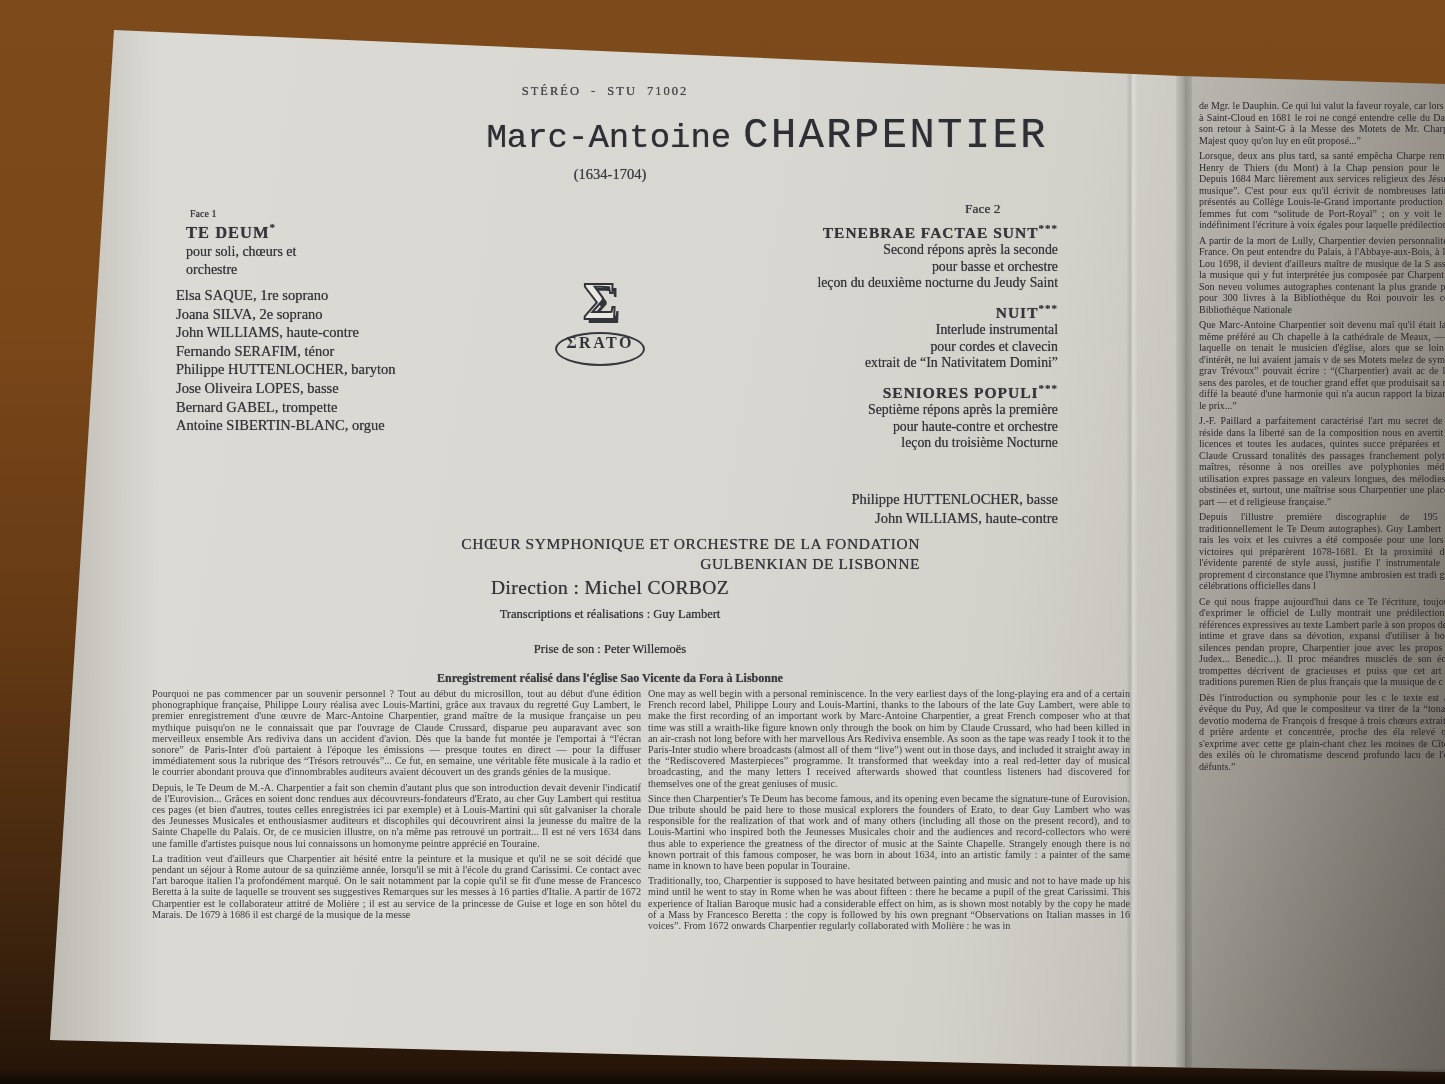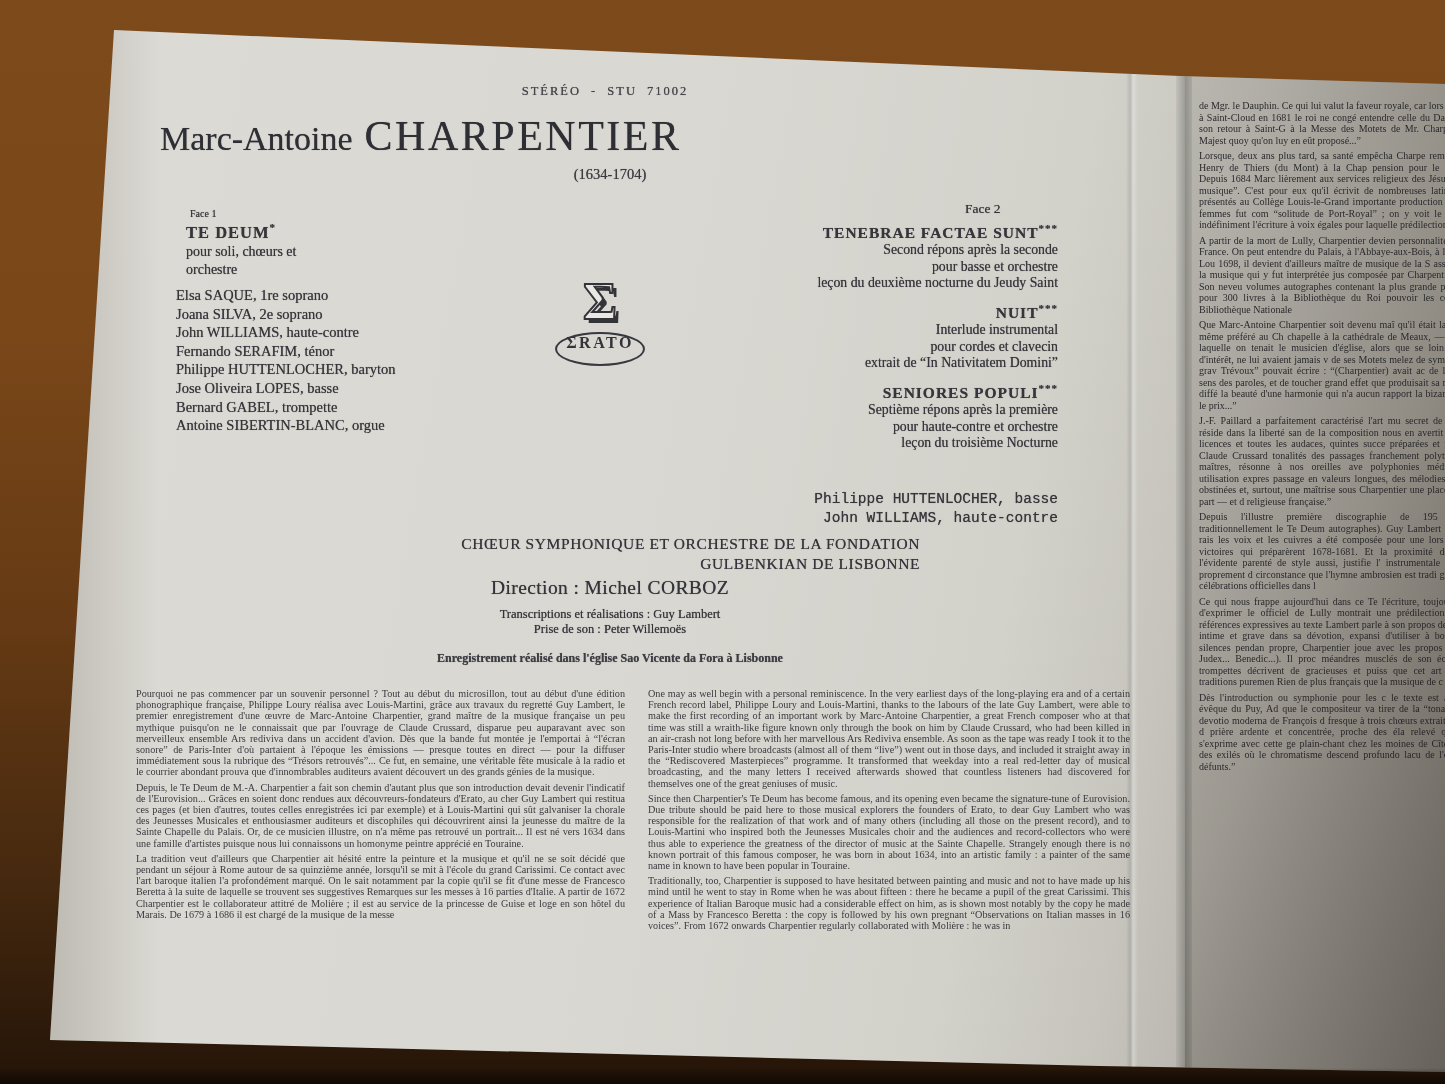--- a/index.html
+++ b/index.html
@@ -22,52 +22,52 @@
     background:linear-gradient(90deg,rgba(0,0,0,0) 0%,rgba(0,0,0,0.10) 35%,rgba(255,255,255,0.28) 60%,rgba(0,0,0,0) 100%);}
   #crease-a{left:1126px;}
   #fold-b{position:absolute;left:1176px;top:60px;height:1020px;width:16px;
     background:linear-gradient(90deg,rgba(0,0,0,0.05),rgba(0,0,0,0.22) 55%,rgba(0,0,0,0.08));}
   #right-page-shade{position:absolute;left:1185px;top:0;width:260px;height:100%;
     background:linear-gradient(115deg,rgba(35,28,20,0.10) 0%,rgba(35,28,20,0.20) 55%,rgba(20,15,10,0.38) 100%);}
   
   .abs{position:absolute;}
   #catalog{left:455px;top:84px;width:300px;text-align:center;
     font-size:12.5px;letter-spacing:2px;word-spacing:5px;color:#45454c;}
-  #title-line{left:160px;top:112px;width:900px;text-align:left;white-space:nowrap;color:#2e2e35;}
+  #title-line{left:148px;top:112px;width:900px;text-align:right;white-space:nowrap;color:#2e2e35;font-family:Liberation Mono, monospace;}
   #title-line .prefix{font-size:34px;}
   #title-line .surname{font-size:42px;letter-spacing:2.5px;margin-left:12px;}
   #title-dates{left:160px;top:166px;width:900px;text-align:center;font-size:14.5px;color:#3a3a41;}
   #face1-label{left:190px;top:208px;font-size:10px;}
   #face1-block{left:186px;top:219px;width:260px;font-size:14px;line-height:17.5px;}
   #face1-block .work-title{font-size:16.5px;font-weight:bold;letter-spacing:1px;margin-bottom:2px;}
   sup.star{font-size:11px;vertical-align:super;}
   #face1-performers{left:176px;top:286px;width:330px;font-size:14.5px;line-height:18.6px;}
   #face2-label{left:965px;top:201px;width:70px;font-size:13.5px;}
   #face2-block{left:620px;top:219px;width:438px;text-align:right;}
   #face2-block .work{margin-bottom:7px;}
   #face2-block .work-title{font-size:15.5px;font-weight:bold;letter-spacing:1px;line-height:19px;}
   #face2-block .work-line{font-size:13.8px;line-height:16.6px;}
-  #face2-performers{left:620px;top:490px;width:438px;text-align:right;font-size:14.5px;line-height:19px;font-family:Liberation Mono, monospace;}
+  #face2-performers{left:620px;top:490px;width:438px;text-align:right;font-size:14.5px;line-height:19px;}
   
   #logo{left:540px;top:276px;width:120px;text-align:center;}
   #logo .sigma{font-size:52px;line-height:52px;font-weight:bold;color:#e9e8e3;
     -webkit-text-stroke:2px #33333a;text-shadow:4px 4px 0 #33333a;}
   #logo .oval{width:86px;height:30px;border:2.5px solid #383840;border-radius:50%;
     margin:4px auto 0;display:flex;align-items:flex-start;justify-content:center;}
   #logo .oval span{font-size:16px;font-weight:bold;letter-spacing:2.5px;color:#33333a;}
   
   #credits{left:300px;top:534px;width:620px;text-align:center;color:#33333a;}
   #credits .l1,#credits .l2{font-size:15.5px;letter-spacing:0.6px;line-height:20px;text-align:right;}
   #credits .dir{font-size:19.5px;margin-top:3px;letter-spacing:0.4px;}
   #credits .tr{font-size:12.5px;margin-top:8px;}
-  #credits .snd{font-size:12.5px;margin-top:0;}
+  #credits .snd{font-size:12.5px;margin-top:20px;}
   #credits .rec{font-size:12px;margin-top:14px;font-weight:700;color:#3c3c42;}
   
   .notes{font-size:10.2px;line-height:11.2px;text-align:justify;color:#3a3a40;}
-  #notes-fr{left:136px;top:688px;width:489px;}
+  #notes-fr{left:152px;top:688px;width:489px;}
   #notes-en{left:648px;top:688px;width:482px;}
   .notes p{margin:0 0 4px 0;}
   
   #right-page-text{left:1199px;top:100px;width:300px;
     font-size:10px;line-height:11.5px;text-align:justify;color:#2c2c31;}
   #right-page-text p{margin:0 0 4px 0;}
   .soft{text-shadow:0 0 0.7px rgba(70,70,75,0.85);}
   #bottom-dark{position:absolute;left:0;bottom:0;width:100%;height:16px;
     background:linear-gradient(180deg,rgba(10,6,3,0),rgba(10,6,3,0.8));}
 </style>

